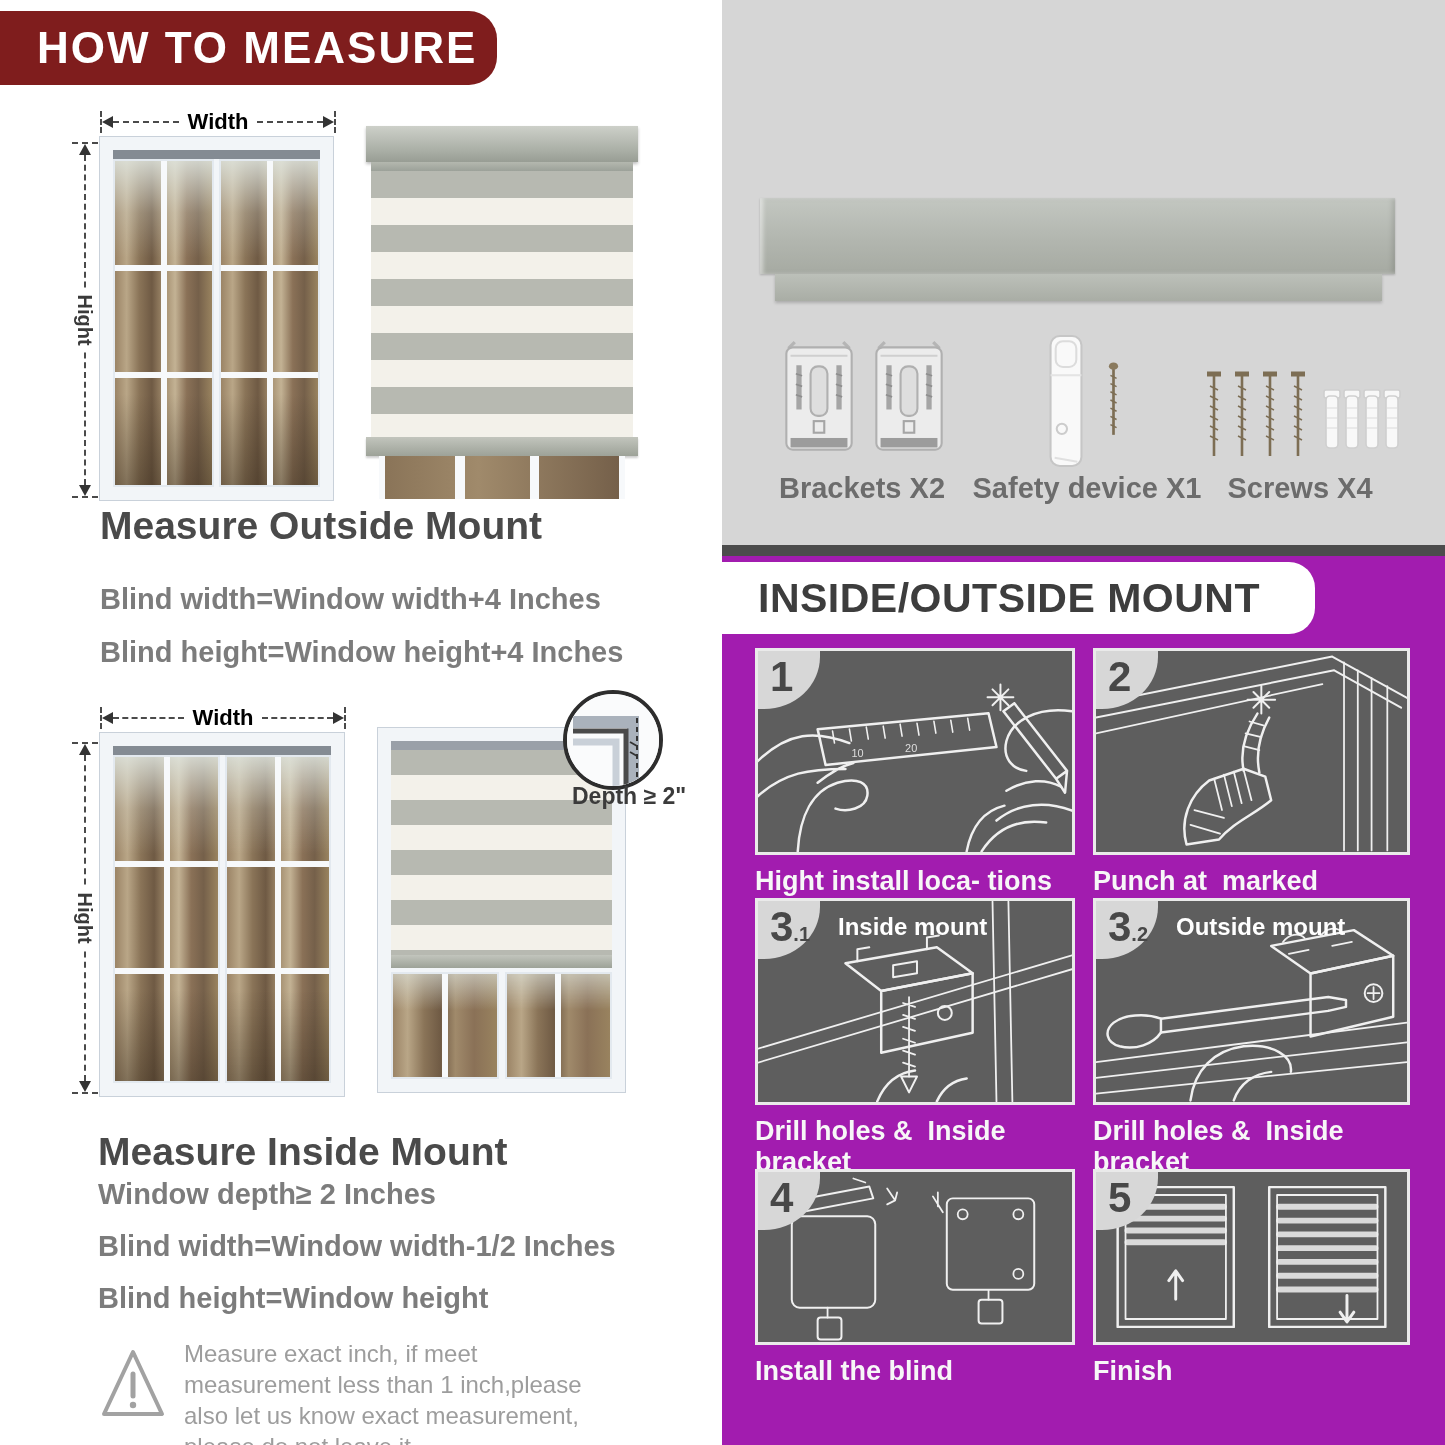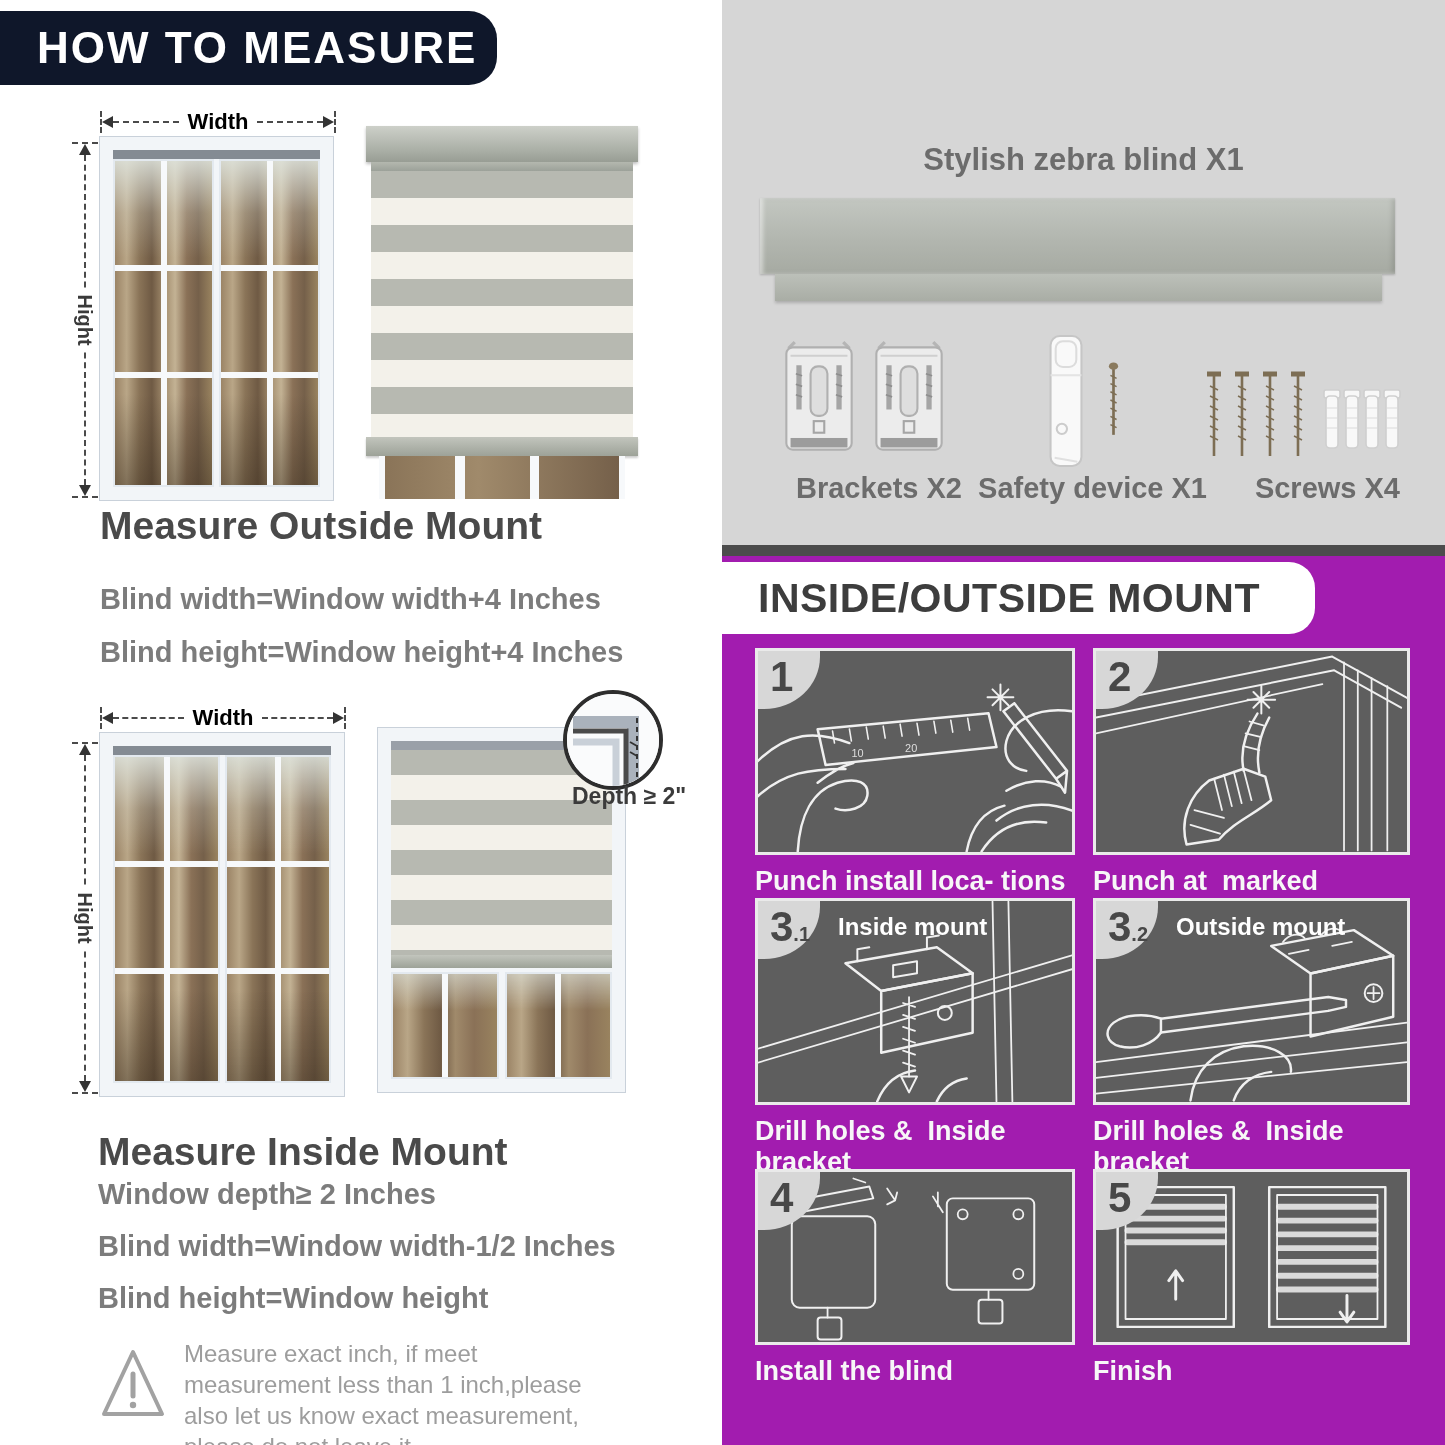--- a/index.html
+++ b/index.html
@@ -1,21 +1,21 @@
 <!DOCTYPE html>
 <html><head>
 <meta charset="utf-8">
 <style>
   html,body{margin:0;padding:0;background:#fff;}
   #stage{position:relative;width:1445px;height:1445px;background:#fff;overflow:hidden;
          font-family:"Liberation Sans",sans-serif;}
   .abs{position:absolute;}
 
   
-  .h1-box{position:absolute;left:0;top:11px;width:497px;height:74px;background:#0f172a;
+  .h1-box{position:absolute;left:0;top:11px;width:497px;height:74px;background:#7f1d1d;
           border-radius:0 28px 28px 0;display:flex;align-items:center;}
   .h1-box span{color:#ffffff;font-weight:bold;font-size:44px;letter-spacing:2px;padding-left:37px;}
 
   .sec-heading{position:absolute;margin:0;color:#4a4a4a;font-size:39px;font-weight:bold;}
   .rule-line{position:absolute;margin:0;color:#7c7c7c;font-size:29px;font-weight:bold;}
 
   
   .window{position:absolute;border:13px solid #f2f5f8;outline:1px solid #c9d1da;background:#f2f5f8;
           box-sizing:border-box;box-shadow:0 0 0 4px #fbfcfd inset;}
   .lintel{height:9px;background:#848b93;}
@@ -83,21 +83,21 @@
   .h2-box{position:absolute;left:0;top:12px;width:358px;height:78px;background:#ffffff;
           border-radius:0 30px 30px 0;display:flex;align-items:center;}
   .h2-box span{color:#c9c9c9;font-weight:bold;font-size:42px;letter-spacing:1px;padding-left:38px;white-space:nowrap;}
   .product-label{position:absolute;left:0;top:142px;width:100%;text-align:center;
                  color:#6c6c6c;font-size:31px;font-weight:bold;}
   .headrail-top{position:absolute;left:38px;top:198px;width:635px;height:76px;
       background:linear-gradient(180deg,#c3c7c1 0%,#b2b6af 55%,#a6aaa2 100%);
       box-shadow:inset 3px 0 4px rgba(255,255,255,.5), inset -3px 0 5px rgba(0,0,0,.12), 0 1px 2px rgba(0,0,0,.2);}
   .headrail-bottom{position:absolute;left:53px;top:274px;width:607px;height:27px;
       background:linear-gradient(180deg,#bcc0b9,#a9ada5);box-shadow:0 2px 3px rgba(0,0,0,.2);}
-  .included-label{position:absolute;top:472px;text-align:right;color:#6c6c6c;font-size:29px;font-weight:bold;}
+  .included-label{position:absolute;top:472px;text-align:center;color:#6c6c6c;font-size:29px;font-weight:bold;}
 
   
   .sep-bar{position:absolute;left:722px;top:545px;width:723px;height:11px;background:#4c4c4c;}
   .right-bottom{position:absolute;left:722px;top:556px;width:723px;height:889px;background:#a21caf;}
   .h3-box{position:absolute;left:0;top:6px;width:593px;height:72px;background:#ffffff;
           border-radius:0 26px 26px 0;display:flex;align-items:center;}
   .h3-box span{color:#3d3d3d;font-weight:bold;font-size:41px;letter-spacing:.5px;padding-left:36px;white-space:nowrap;}
 
   .step{position:absolute;}
   .panel{position:relative;background:#5e5e5e;border:3px solid #eaeaea;box-sizing:border-box;overflow:hidden;}
@@ -221,21 +221,20 @@
         <polygon points="33,14 62,76 4,76" fill="none" stroke="#a2a2a2" stroke-width="4" stroke-linejoin="round"></polygon>
         <line x1="33" y1="36" x2="33" y2="58" stroke="#a2a2a2" stroke-width="5" stroke-linecap="round"></line>
         <circle cx="33" cy="67" r="3.2" fill="#a2a2a2"></circle>
       </svg>
       <p class="warning-text">Measure exact inch, if meet measurement less than 1 inch,please also let us know exact measurement, please do not leave it</p>
     </div>
   </section>
 
   <section class="right-top">
 
-    <div class="product-label">Stylish zebra blind X1</div>
 
     <div class="headrail-top"></div>
     <div class="headrail-bottom"></div>
 
     <div class="abs" style="left:60px;top:340px;display:flex;gap:16px;">
       <svg width="74" height="118" viewBox="0 0 70 112">
         <path d="M6,8 L12,2 M64,8 L58,2" stroke="#b5b5b5" stroke-width="3" fill="none"></path>
         <rect x="4" y="7" width="62" height="97" rx="6" fill="#ececec" stroke="#b0b0b0" stroke-width="2"></rect>
         <path d="M8,15 L62,15" stroke="#cfcfcf" stroke-width="2"></path>
         <rect x="27" y="25" width="16" height="47" rx="7" fill="#dedede" stroke="#b0b0b0" stroke-width="2"></rect>
@@ -321,21 +320,21 @@
           <path d="M60,78 L232,62 L240,96 L68,114 Z"></path>
           <path d="M75,80 L77,92 M92,78 L94,90 M109,76 L111,88 M126,75 L128,87 M143,73 L145,85 M160,72 L162,84 M177,70 L179,82 M194,69 L196,81 M211,67 L213,79" stroke-width="1.6"></path>
           <text x="94" y="106" font-size="11" fill="#dedede" stroke="none" font-family="Liberation Sans, sans-serif">10</text>
           <text x="148" y="101" font-size="11" fill="#dedede" stroke="none" font-family="Liberation Sans, sans-serif">20</text>
           <path d="M236,38 L252,54 M252,38 L236,54 M244,33 L244,59 M231,46 L257,46" stroke-width="2"></path>
           <path d="M247,60 L300,128 M258,52 L311,120 M247,60 L258,52 M300,128 L311,120 L309,142 Z"></path>
           <path d="M316,60 C280,55 255,70 250,90 C246,106 255,118 270,120 M250,140 C270,128 290,128 305,136 M240,170 C262,152 290,150 316,160 M225,201 C240,178 262,168 290,172"></path>
           <path d="M210,201 C215,175 228,160 248,155"></path>
         </svg>
       </div>
-      <div class="caption">Punch install loca- tions</div>
+      <div class="caption">Hight install loca- tions</div>
     </div>
 
     <div class="step" style="left:371px;top:92px;width:317px;">
       <div class="panel" style="width:317px;height:207px;">
         <div class="badge">
             <span class="n">2</span>
           </div>
         <svg class="draw" viewBox="0 0 316 201">
           <path d="M0,52 L240,4 M0,66 L242,18 M240,4 L316,46 M242,18 L310,56" stroke-width="2"></path>
           <path d="M252,10 L252,201 M266,18 L266,201 M280,26 L280,201 M296,34 L296,201" stroke-width="1.8"></path>

